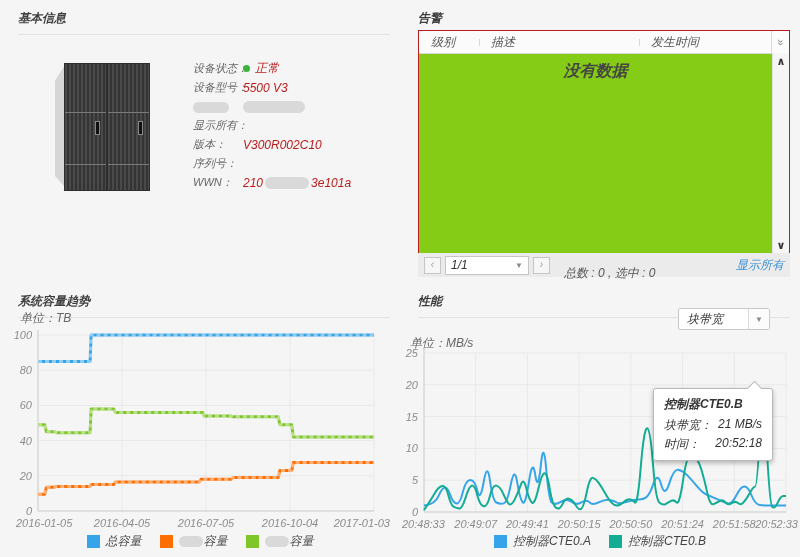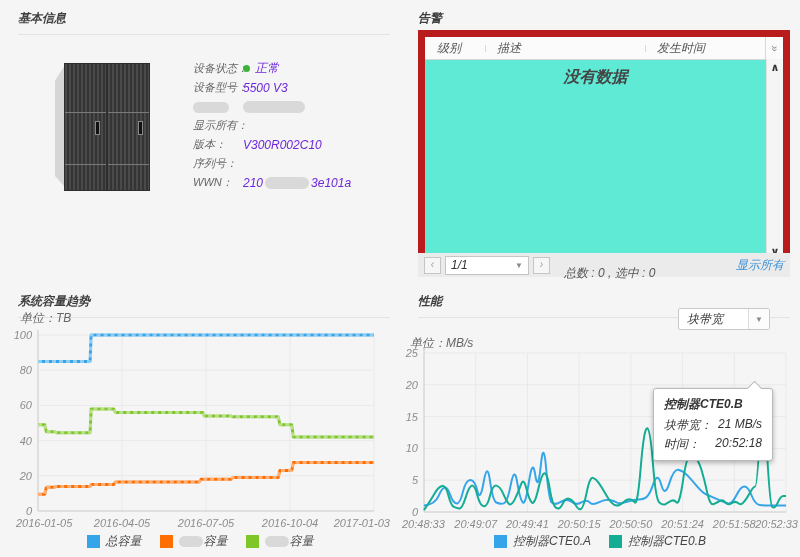--- a/index.html
+++ b/index.html
@@ -21,30 +21,30 @@
         background:repeating-linear-gradient(90deg,#4a4a4a 0 2px,#343434 2px 4px);}
   .r1{left:9px;} .r2{left:52px;}
   .seam{position:absolute;left:0;right:0;height:1px;background:#7a7a7a;}
   .s1{top:38%;} .s2{top:79%;}
   .handle{position:absolute;right:6px;top:45%;width:3px;height:12px;background:#101010;border:1px solid #8a8a8a;}
 
   
   .fields{position:absolute;left:193px;top:62px;font-size:12px;}
   .f-row{display:flex;align-items:center;height:13px;margin-bottom:6px;white-space:nowrap;}
   .f-label{width:50px;font-size:11px;color:#666;flex:none;}
-  .f-value{color:#6d28d9;display:flex;align-items:center;}
+  .f-value{color:#b91c1c;display:flex;align-items:center;}
   .dot{display:inline-block;width:7px;height:7px;border-radius:50%;margin-right:5px;background:#3bb33b;}
   .blob{display:inline-block;background:#d9d9d9;border-radius:8px;vertical-align:middle;}
   .b-label{width:36px;height:11px;}
   .b-value{width:62px;height:12px;margin-left:0;}
   .b-mid{width:44px;height:12px;margin:0 2px;}
   .lg-blob{width:24px;height:11px;margin-right:1px;}
 
   
-  .atable{position:absolute;left:18px;top:30px;right:10px;height:223px;background:#5eead4;border:7px solid #b91c1c;}
+  .atable{position:absolute;left:18px;top:30px;right:10px;height:223px;background:#84cc16;border:1px solid #b91c1c;}
   .thead{display:flex;height:22px;background:#fbfbfb;border-bottom:1px solid #d6d6d6;
          font-size:12px;color:#555;align-items:center;}
   .th{padding-left:12px;position:relative;}
   .th-level{width:48px;} .th-desc{width:148px;} .th-time{flex:1;}
   .th-desc::before,.th-time::before{content:'';position:absolute;left:0;top:5px;bottom:5px;width:1px;background:#d8d8d8;}
   .th-icon{width:17px;align-self:stretch;border-left:1px solid #d8d8d8;display:flex;align-items:center;justify-content:center;color:#8a8a8a;}
   .dbl-chev{display:inline-block;transform:rotate(90deg);font-size:11px;line-height:1;}
   .tbody{position:absolute;left:0;right:0;top:22px;bottom:0;}
   .nodata{position:absolute;left:0;right:17px;top:8px;text-align:center;font-size:16px;font-weight:700;color:#444;}
   .vscroll{position:absolute;top:0;right:0;bottom:0;width:16px;background:#f5f5f5;border-left:1px solid #e2e2e2;}

